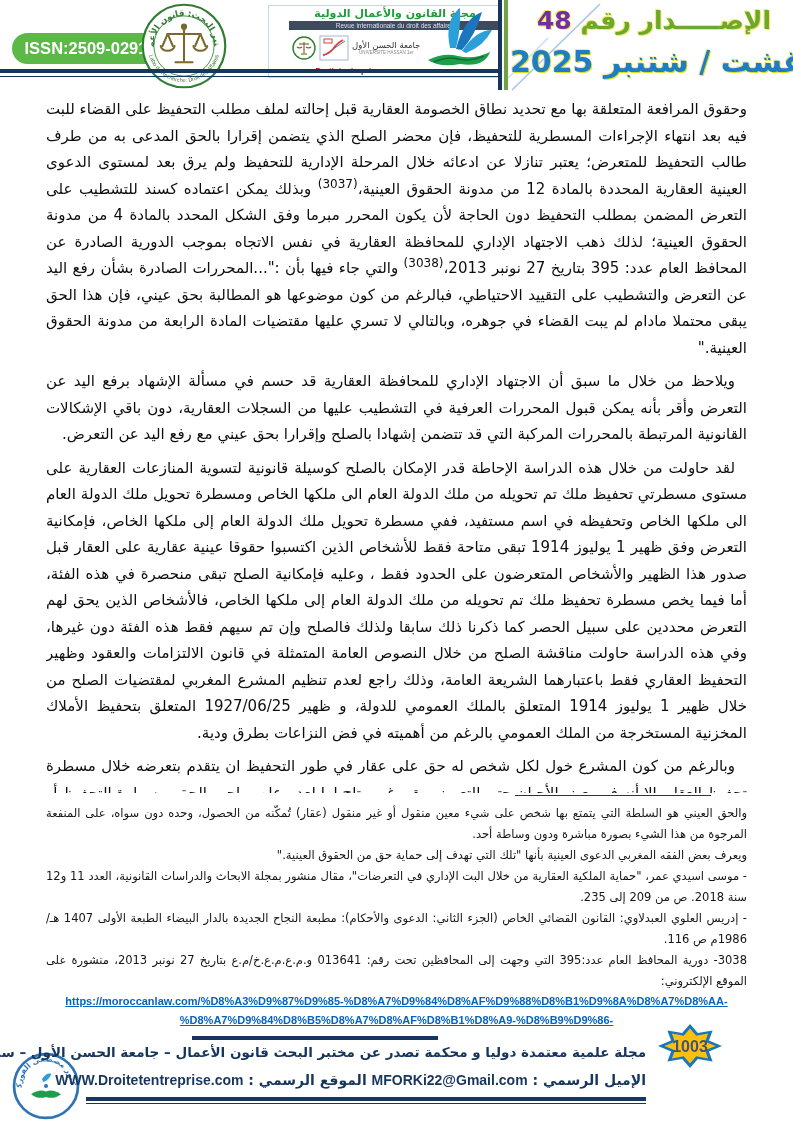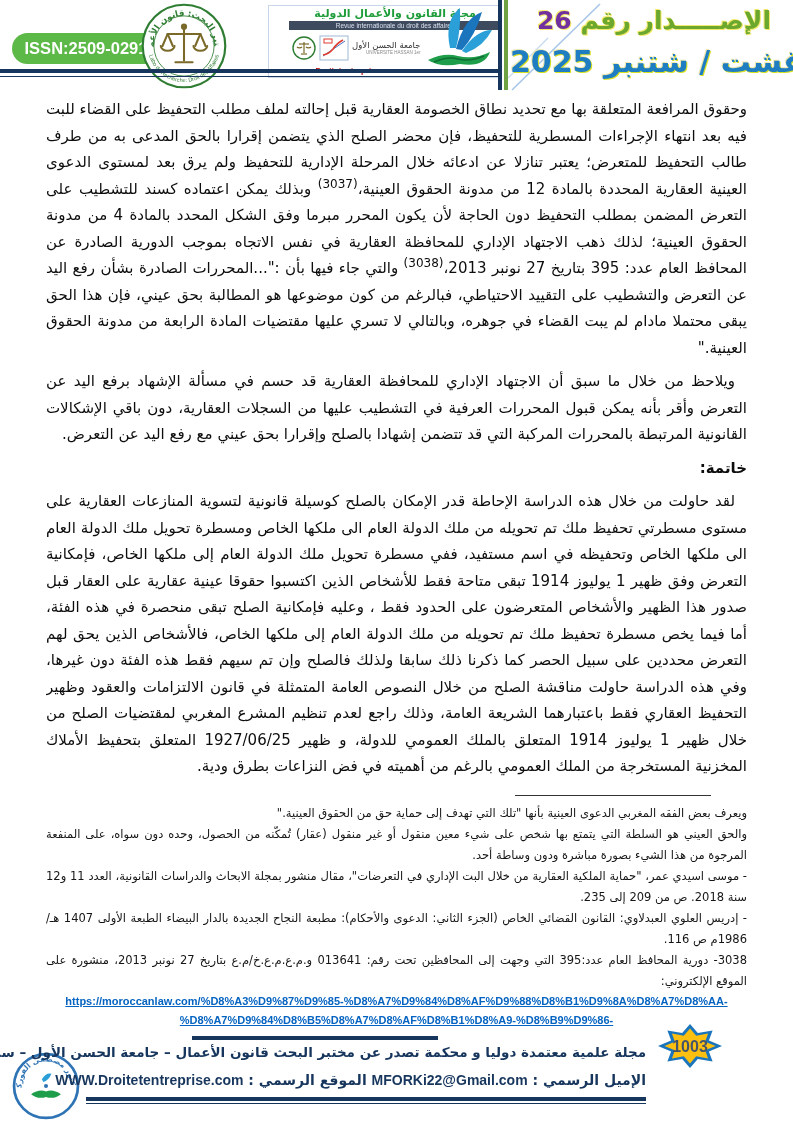--- a/index.html
+++ b/index.html
@@ -11,21 +11,21 @@
   .issn-pill{position:absolute;left:12px;top:33px;width:148px;height:31px;background:#5CB947;
              border-radius:17px;color:#fff;font-weight:bold;font-size:16.5px;
              font-family:"Liberation Sans",sans-serif;display:flex;align-items:center;justify-content:center;}
   .seal{position:absolute;left:141px;top:3px;width:86px;height:86px;}
   .banner{position:absolute;left:268px;top:5px;width:212px;height:71px;border:1px solid #c9d6e8;
           background:#fff;display:flex;flex-direction:column;padding-left:20px;}
   .banner-title{color:#1F9D3A;font-weight:bold;font-size:11px;text-align:center;direction:rtl;line-height:14px;margin-top:1px;}
   .banner-sub{background:#3E4A5E;color:#d9e2ef;font-size:6.5px;text-align:center;
               font-family:"Liberation Sans",sans-serif;line-height:9px;}
   .banner-mid{flex:1;display:flex;align-items:center;gap:3px;padding:1px 3px;direction:ltr;}
-  .univ{display:flex;flex-direction:column;align-items:flex-end;line-height:1;}
+  .univ{display:flex;flex-direction:column;align-items:center;line-height:1;}
   .univ .ar{font-size:8.5px;color:#333;direction:rtl;}
   .univ .fr{font-size:4.5px;color:#888;font-family:"Liberation Sans",sans-serif;margin-top:2px;}
   .banner-site{color:#C00000;font-weight:bold;font-size:8px;text-align:left;padding-left:6px;
                font-family:"Liberation Sans",sans-serif;line-height:10px;margin-bottom:1px;}
   .bird{position:absolute;left:424px;top:4px;width:72px;height:74px;}
   .header-rule{position:absolute;left:0;top:69px;width:498px;height:3px;
                border-top:4px solid #17365D;border-bottom:1px solid #17365D;}
   .vdiv-navy{position:absolute;left:498px;top:0;width:4px;height:90px;background:#17365D;}
   .vdiv-green{position:absolute;left:504px;top:0;width:4px;height:90px;background:#6FA243;}
   .issue-block{position:absolute;left:508px;top:0;width:285px;height:92px;}
@@ -144,37 +144,36 @@
   <div class="vdiv-navy"></div>
   <div class="vdiv-green"></div>
 
   <div class="issue-block">
     <svg class="issue-deco" viewBox="0 0 285 92">
       <line x1="4" y1="90" x2="92" y2="4" stroke="#A8C6E8" stroke-width="1.6"></line>
       <line x1="0" y1="78" x2="40" y2="38" stroke="#C5D9EE" stroke-width="1.2"></line>
     </svg>
     <div class="issue-line1">
       <span>الإصـــــدار رقم</span>
-      <span class="issue-num">26</span>
+      <span class="issue-num">48</span>
     </div>
     <div class="issue-line2">غشت / شتنبر 2025</div>
   </div>
 
   <div class="body-text">
     <p class="no-indent"><span>وحقوق المرافعة المتعلقة بها مع تحديد نطاق الخصومة العقارية قبل إحالته لملف مطلب التحفيظ على القضاء للبت فيه بعد انتهاء الإجراءات المسطرية للتحفيظ، فإن محضر الصلح الذي يتضمن إقرارا بالحق المدعى به من طرف طالب التحفيظ للمتعرض؛ يعتبر تنازلا عن ادعائه خلال المرحلة الإدارية للتحفيظ ولم يرق بعد لمستوى الدعوى العينية العقارية المحددة بالمادة 12 من مدونة الحقوق العينية،</span><sup class="fnref">(3037)</sup><span> وبذلك يمكن اعتماده كسند للتشطيب على التعرض المضمن بمطلب التحفيظ دون الحاجة لأن يكون المحرر مبرما وفق الشكل المحدد بالمادة 4 من مدونة الحقوق العينية؛ لذلك ذهب الاجتهاد الإداري للمحافظة العقارية في نفس الاتجاه بموجب الدورية الصادرة عن المحافظ العام عدد: 395 بتاريخ 27 نونبر 2013،</span><sup class="fnref">(3038)</sup><span> والتي جاء فيها بأن :"...المحررات الصادرة بشأن رفع اليد عن التعرض والتشطيب على التقييد الاحتياطي، فبالرغم من كون موضوعها هو المطالبة بحق عيني، فإن هذا الحق يبقى محتملا مادام لم يبت القضاء في جوهره، وبالتالي لا تسري عليها مقتضيات المادة الرابعة من مدونة الحقوق العينية."</span></p>
     <p>ويلاحظ من خلال ما سبق أن الاجتهاد الإداري للمحافظة العقارية قد حسم في مسألة الإشهاد برفع اليد عن التعرض وأقر بأنه يمكن قبول المحررات العرفية في التشطيب عليها من السجلات العقارية، دون باقي الإشكالات القانونية المرتبطة بالمحررات المركبة التي قد تتضمن إشهادا بالصلح وإقرارا بحق عيني مع رفع اليد عن التعرض.</p>
-    <p class="heading no-indent">خاتمة:</p>
     <p>لقد حاولت من خلال هذه الدراسة الإحاطة قدر الإمكان بالصلح كوسيلة قانونية لتسوية المنازعات العقارية على مستوى مسطرتي تحفيظ ملك تم تحويله من ملك الدولة العام الى ملكها الخاص ومسطرة تحويل ملك الدولة العام الى ملكها الخاص وتحفيظه في اسم مستفيد، ففي مسطرة تحويل ملك الدولة العام إلى ملكها الخاص، فإمكانية التعرض وفق ظهير 1 يوليوز 1914 تبقى متاحة فقط للأشخاص الذين اكتسبوا حقوقا عينية عقارية على العقار قبل صدور هذا الظهير والأشخاص المتعرضون على الحدود فقط ، وعليه فإمكانية الصلح تبقى منحصرة في هذه الفئة، أما فيما يخص مسطرة تحفيظ ملك تم تحويله من ملك الدولة العام إلى ملكها الخاص، فالأشخاص الذين يحق لهم التعرض محددين على سبيل الحصر كما ذكرنا ذلك سابقا ولذلك فالصلح وإن تم سيهم فقط هذه الفئة دون غيرها، وفي هذه الدراسة حاولت مناقشة الصلح من خلال النصوص العامة المتمثلة في قانون الالتزامات والعقود وظهير التحفيظ العقاري فقط باعتبارهما الشريعة العامة، وذلك راجع لعدم تنظيم المشرع المغربي لمقتضيات الصلح من خلال ظهير 1 يوليوز 1914 المتعلق بالملك العمومي للدولة، و ظهير 1927/06/25 المتعلق بتحفيظ الأملاك المخزنية المستخرجة من الملك العمومي بالرغم من أهميته في فض النزاعات بطرق ودية.</p>
     <p>وبالرغم من كون المشرع خول لكل شخص له حق على عقار في طور التحفيظ ان يتقدم بتعرضه خلال مسطرة تحفيظ العقار، إلا أنه في بعض الأحيان حتى التعرض يبقى غير متاح اما لعدم علم صاحب الحق بمسطرة التحفيظ أو لفوات الآجال المقررة</p>
   </div>
 
   <div class="fn-sep"></div>
   <div class="footnotes">
+    <div class="fn">والحق العيني هو السلطة التي يتمتع بها شخص على شيء معين منقول أو غير منقول (عقار) تُمكّنه من الحصول، وحده دون سواه، على المنفعة المرجوة من هذا الشيء بصورة مباشرة ودون وساطة أحد.</div>
     <div class="fn">ويعرف بعض الفقه المغربي الدعوى العينية بأنها "تلك التي تهدف إلى حماية حق من الحقوق العينية."</div>
-    <div class="fn">والحق العيني هو السلطة التي يتمتع بها شخص على شيء معين منقول أو غير منقول (عقار) تُمكّنه من الحصول، وحده دون سواه، على المنفعة المرجوة من هذا الشيء بصورة مباشرة ودون وساطة أحد.</div>
     <div class="fn">- موسى اسيدي عمر، "حماية الملكية العقارية من خلال البت الإداري في التعرضات"، مقال منشور بمجلة الابحاث والدراسات القانونية، العدد 11 و12 سنة 2018. ص من 209 إلى 235.</div>
     <div class="fn">- إدريس العلوي العبدلاوي: القانون القضائي الخاص (الجزء الثاني: الدعوى والأحكام): مطبعة النجاح الجديدة بالدار البيضاء الطبعة الأولى 1407 هـ/ 1986م ص 116.</div>
     <div class="fn">3038- دورية المحافظ العام عدد:395 التي وجهت إلى المحافظين تحت رقم: 013641 و.م.ع.م.ع.خ/م.ع بتاريخ 27 نونبر 2013، منشورة على الموقع الإلكتروني:</div>
     <span class="url-line">https://moroccanlaw.com/%D8%A3%D9%87%D9%85-%D8%A7%D9%84%D8%AF%D9%88%D8%B1%D9%8A%D8%A7%D8%AA-</span>
     <span class="url-line">%D8%A7%D9%84%D8%B5%D8%A7%D8%AF%D8%B1%D8%A9-%D8%B9%D9%86-</span>
   </div>
 
   <div class="star-badge">
     <svg width="68" height="48" viewBox="0 0 68 48">
       <polygon points="66,24 52.9,18.6 56.6,8.4 41.8,11.1 34,2 26.2,11.1 11.4,8.4 15.1,18.6 2,24 15.1,29.4 11.4,39.6 26.2,36.9 34,46 41.8,36.9 56.6,39.6 52.9,29.4" fill="#1B75BC"></polygon>

